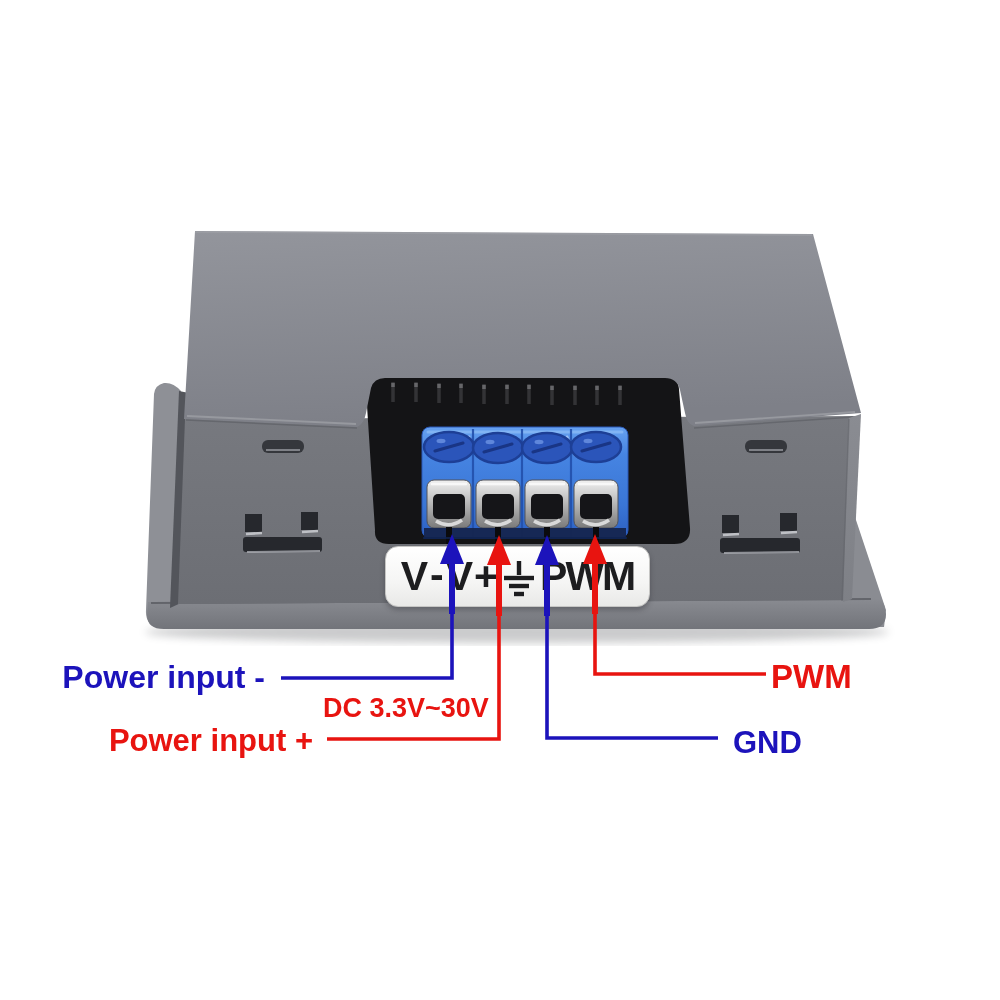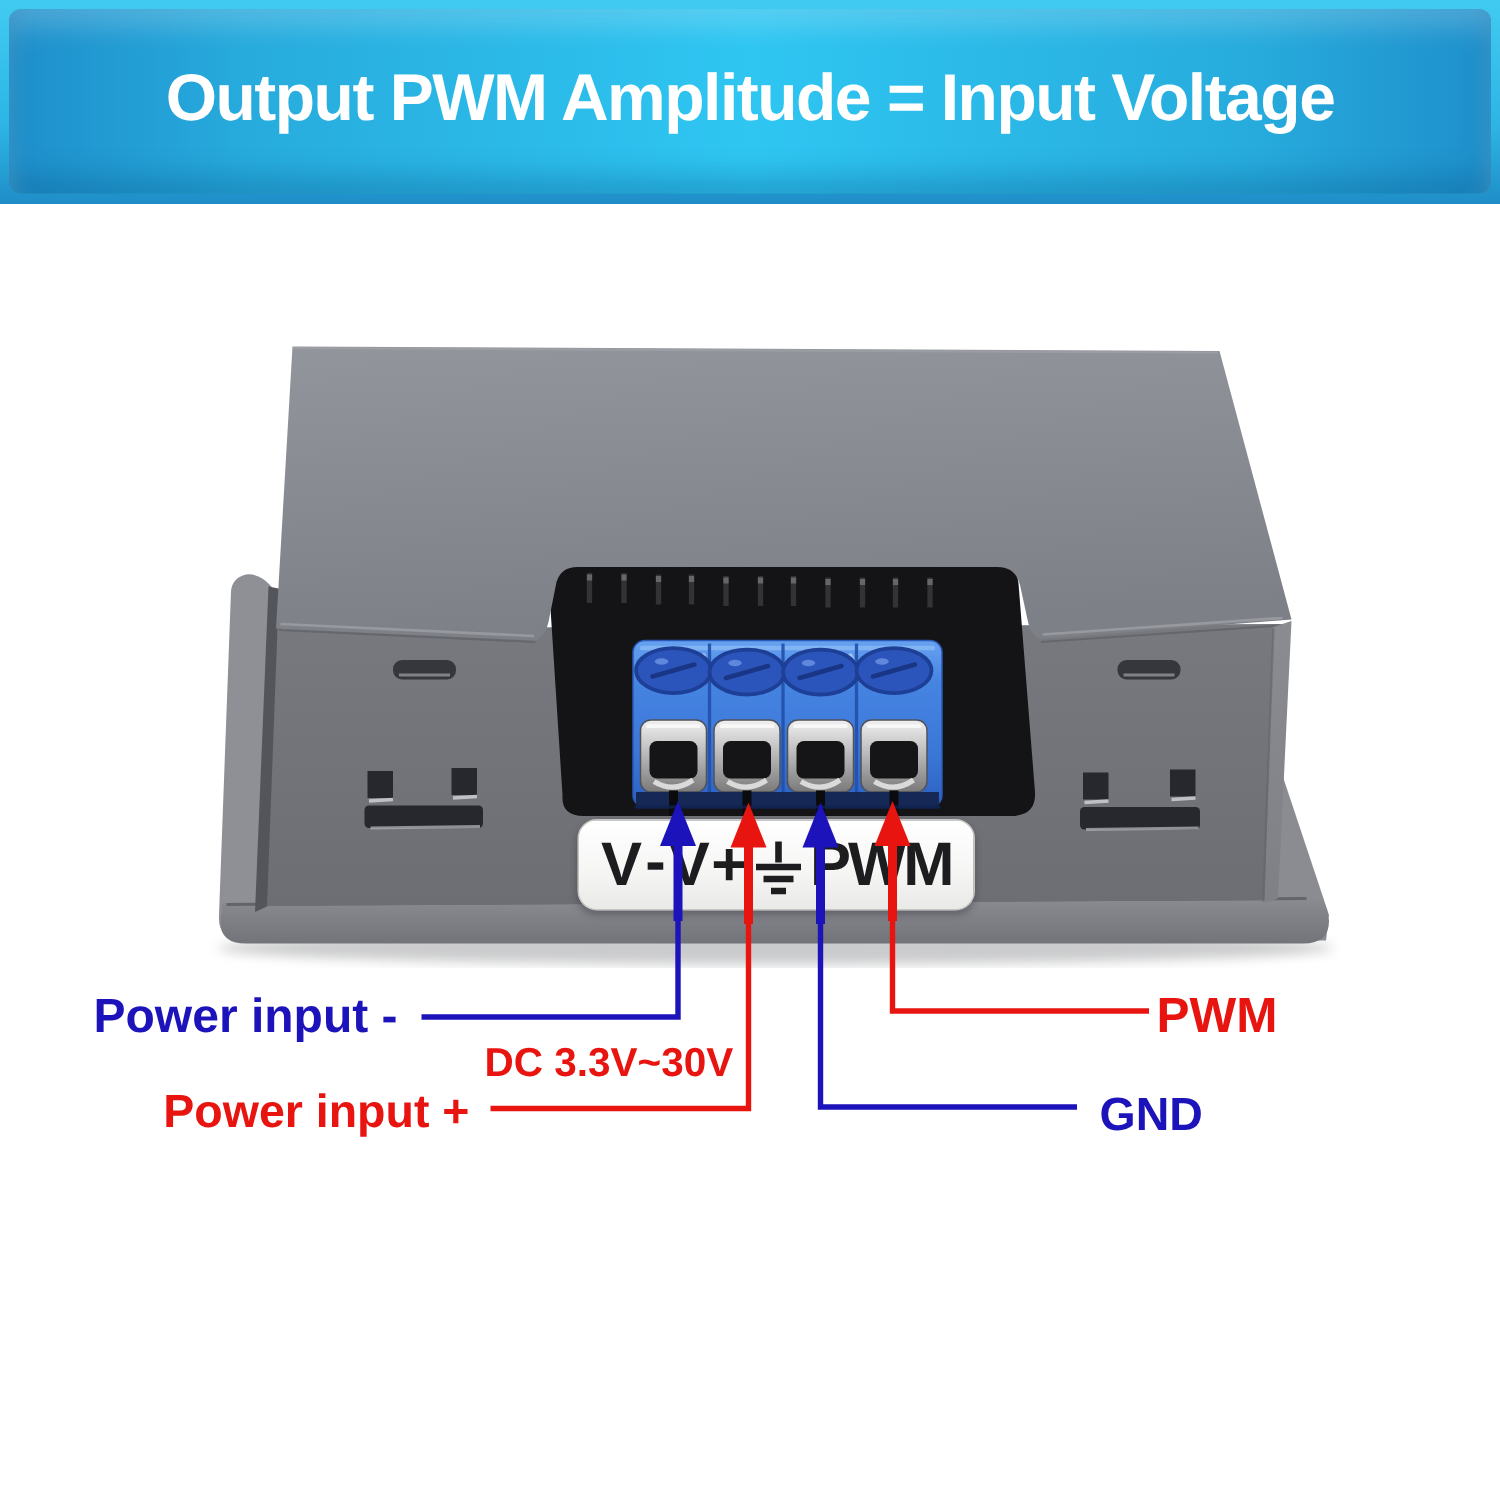--- a/index.html
+++ b/index.html
@@ -25,25 +25,20 @@
   .pin-label .dash{margin:0 3px;transform:translateY(-2px);}
   .pin-label .plus{margin:0 4px 0 2px;}
   .pin-label .gnd-sym{margin:4px 4px 0 1px;}
   .ann-text{font-family:"Liberation Sans",sans-serif;font-weight:600;}
 </style>
 </head>
 <body>
 
 <div class="stage">
 
-  <div class="banner">
-    <div class="banner-inner">
-      <div class="banner-title">Output PWM Amplitude = Input Voltage</div>
-    </div>
-  </div>
 
   <svg class="layer" viewBox="0 0 1000 1000" aria-hidden="true">
     <defs>
       <linearGradient id="gLid" x1="0" y1="0" x2="0.15" y2="1">
         <stop offset="0" stop-color="#93959c"></stop>
           <stop offset="1" stop-color="#7e8088"></stop>
       </linearGradient>
       <linearGradient id="gFace" x1="0" y1="0" x2="0" y2="1">
         <stop offset="0" stop-color="#77797f"></stop>
           <stop offset="1" stop-color="#6c6e74"></stop>

